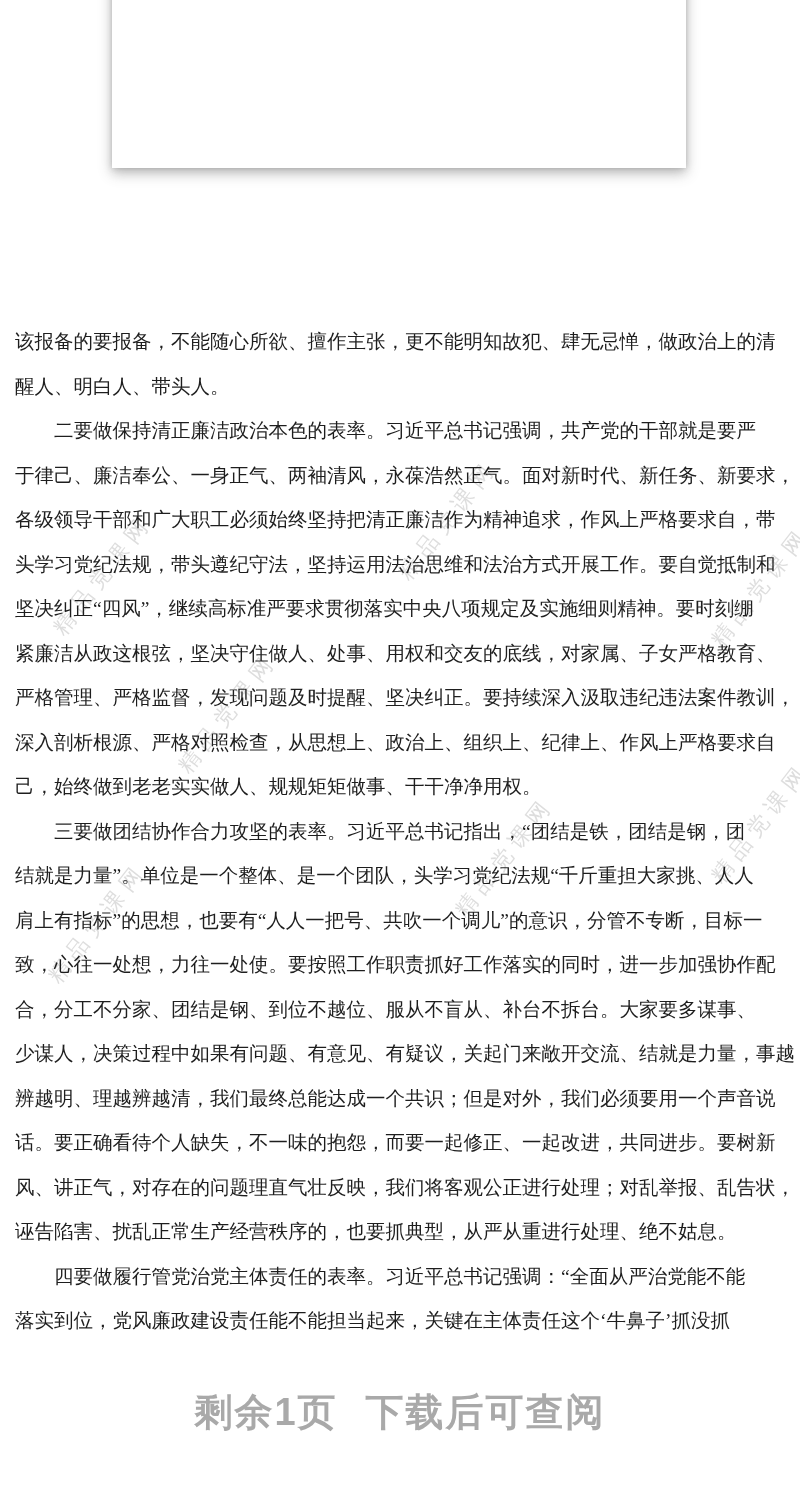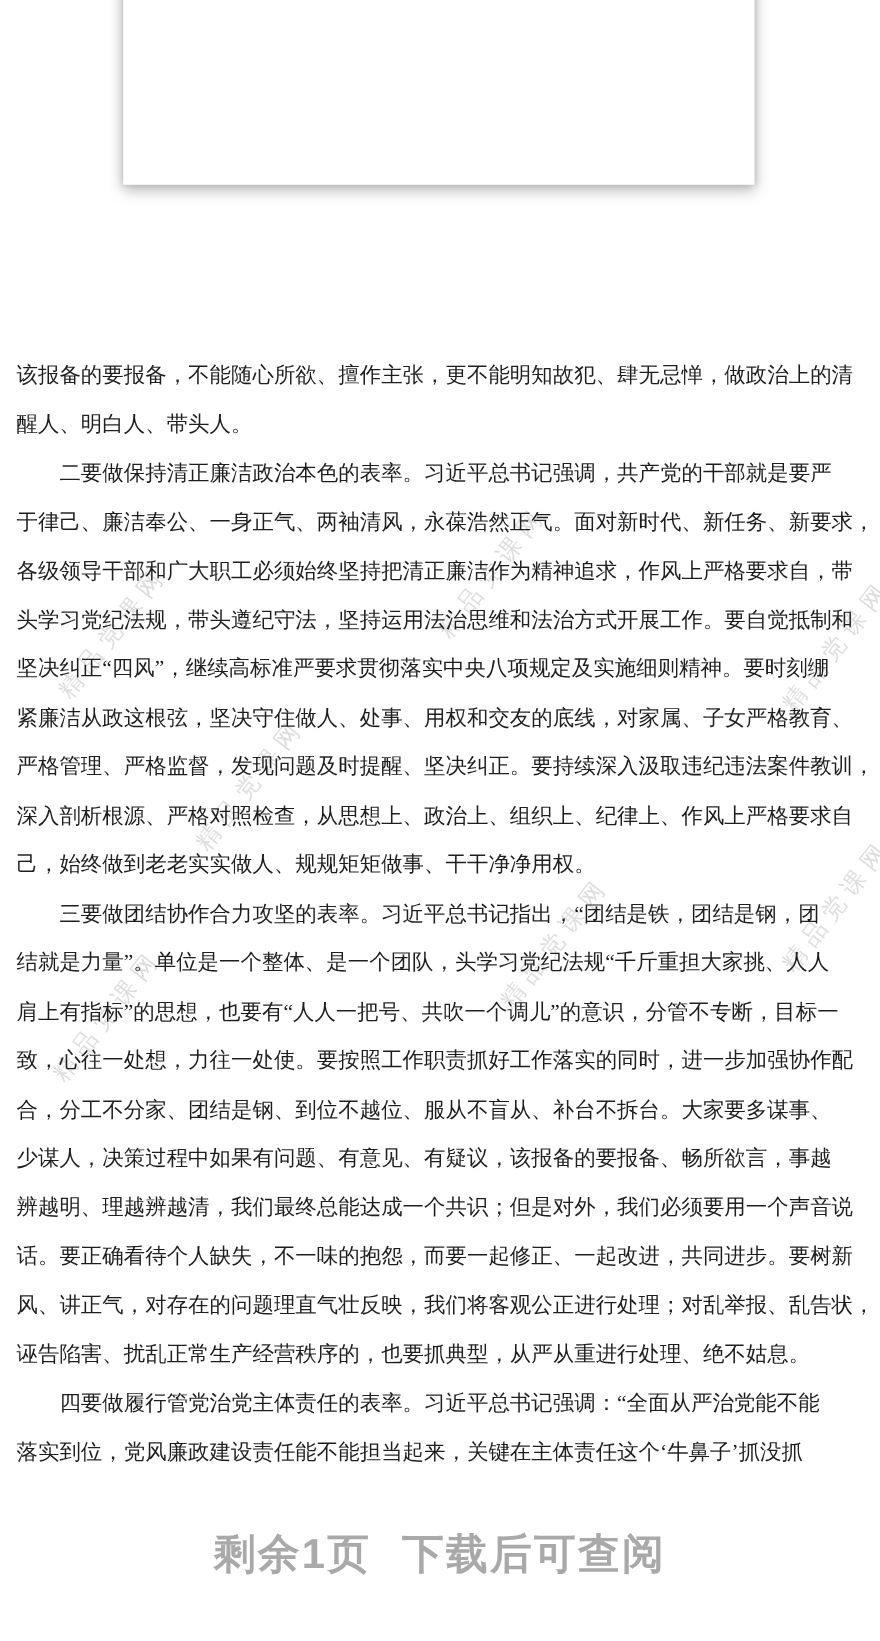--- a/index.html
+++ b/index.html
@@ -101,21 +101,21 @@
     <div class="line">坚决纠正“四风”，继续高标准严要求贯彻落实中央八项规定及实施细则精神。要时刻绷</div>
     <div class="line">紧廉洁从政这根弦，坚决守住做人、处事、用权和交友的底线，对家属、子女严格教育、</div>
     <div class="line">严格管理、严格监督，发现问题及时提醒、坚决纠正。要持续深入汲取违纪违法案件教训，</div>
     <div class="line">深入剖析根源、严格对照检查，从思想上、政治上、组织上、纪律上、作风上严格要求自</div>
     <div class="line">己，始终做到老老实实做人、规规矩矩做事、干干净净用权。</div>
     <div class="line">　　三要做团结协作合力攻坚的表率。习近平总书记指出，“团结是铁，团结是钢，团</div>
     <div class="line">结就是力量”。单位是一个整体、是一个团队，头学习党纪法规“千斤重担大家挑、人人</div>
     <div class="line">肩上有指标”的思想，也要有“人人一把号、共吹一个调儿”的意识，分管不专断，目标一</div>
     <div class="line">致，心往一处想，力往一处使。要按照工作职责抓好工作落实的同时，进一步加强协作配</div>
     <div class="line">合，分工不分家、团结是钢、到位不越位、服从不盲从、补台不拆台。大家要多谋事、</div>
-    <div class="line">少谋人，决策过程中如果有问题、有意见、有疑议，该报备的要报备、畅所欲言，事越</div>
+    <div class="line">少谋人，决策过程中如果有问题、有意见、有疑议，关起门来敞开交流、结就是力量，事越</div>
     <div class="line">辨越明、理越辨越清，我们最终总能达成一个共识；但是对外，我们必须要用一个声音说</div>
     <div class="line">话。要正确看待个人缺失，不一味的抱怨，而要一起修正、一起改进，共同进步。要树新</div>
     <div class="line">风、讲正气，对存在的问题理直气壮反映，我们将客观公正进行处理；对乱举报、乱告状，</div>
     <div class="line">诬告陷害、扰乱正常生产经营秩序的，也要抓典型，从严从重进行处理、绝不姑息。</div>
     <div class="line">　　四要做履行管党治党主体责任的表率。习近平总书记强调：“全面从严治党能不能</div>
     <div class="line">落实到位，党风廉政建设责任能不能担当起来，关键在主体责任这个‘牛鼻子’抓没抓</div>
   </div>
 
 <div class="footer-notice">
   <span class="remaining">剩余1页</span><span>下载后可查阅</span>

